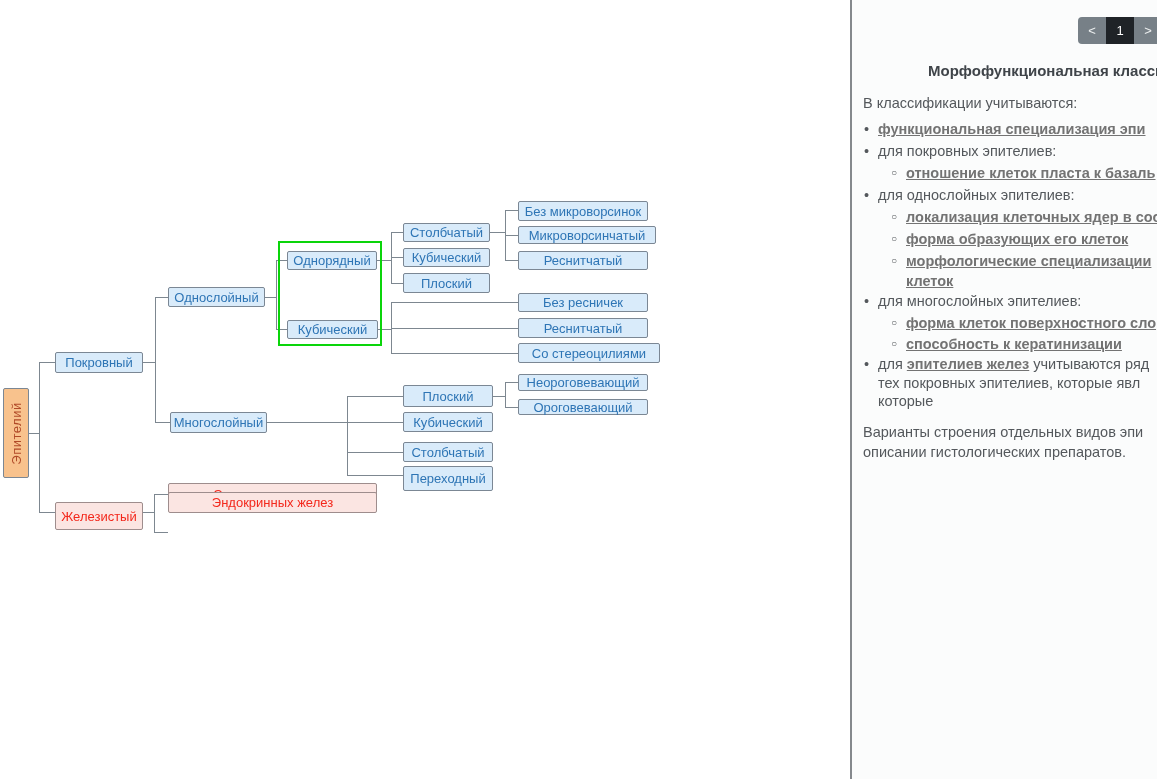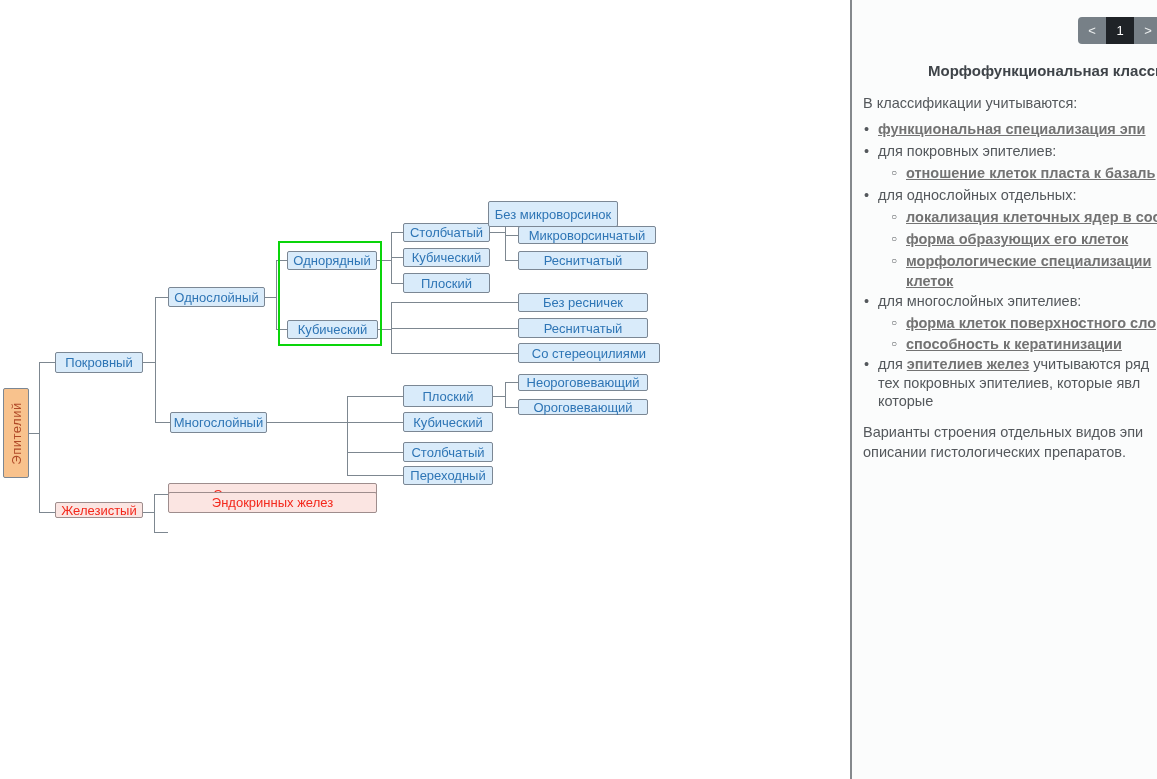--- a/index.html
+++ b/index.html
@@ -91,21 +91,21 @@
   <div class="hline" style="left:154px;top:532px;width:14px"></div>
 
   <div class="hl-rect" style="left:278px;top:241px;width:104px;height:105px"></div>
 
   <div class="node root" style="left:3px;top:388px;width:26px;height:90px">
       <span>Эпителий</span>
     </div>
   <div class="node" style="left:55px;top:352px;width:88px;height:21px">
       <span>Покровный</span>
     </div>
-  <div class="node pink" style="left:55px;top:502px;width:88px;height:16px">
+  <div class="node pink" style="left:55px;top:502px;width:88px;height:28px">
       <span>Железистый</span>
     </div>
   <div class="node" style="left:168px;top:287px;width:97px;height:20px">
       <span>Однослойный</span>
     </div>
   <div class="node" style="left:170px;top:412px;width:97px;height:21px">
       <span>Многослойный</span>
     </div>
   <div class="node" style="left:287px;top:251px;width:90px;height:19px">
       <span>Однорядный</span>
@@ -115,21 +115,21 @@
     </div>
   <div class="node" style="left:403px;top:223px;width:87px;height:19px">
       <span>Столбчатый</span>
     </div>
   <div class="node" style="left:403px;top:248px;width:87px;height:19px">
       <span>Кубический</span>
     </div>
   <div class="node" style="left:403px;top:273px;width:87px;height:20px">
       <span>Плоский</span>
     </div>
-  <div class="node" style="left:488px;top:201px;width:130px;height:26px">
+  <div class="node" style="left:518px;top:201px;width:130px;height:20px">
       <span>Без микроворсинок</span>
     </div>
   <div class="node" style="left:518px;top:226px;width:138px;height:18px">
       <span>Микроворсинчатый</span>
     </div>
   <div class="node" style="left:518px;top:251px;width:130px;height:19px">
       <span>Реснитчатый</span>
     </div>
   <div class="node" style="left:518px;top:293px;width:130px;height:19px">
       <span>Без ресничек</span>
@@ -142,21 +142,21 @@
     </div>
   <div class="node" style="left:403px;top:385px;width:90px;height:22px">
       <span>Плоский</span>
     </div>
   <div class="node" style="left:403px;top:412px;width:90px;height:20px">
       <span>Кубический</span>
     </div>
   <div class="node" style="left:403px;top:442px;width:90px;height:20px">
       <span>Столбчатый</span>
     </div>
-  <div class="node" style="left:403px;top:466px;width:90px;height:19px">
+  <div class="node" style="left:403px;top:466px;width:90px;height:25px">
       <span>Переходный</span>
     </div>
   <div class="node" style="left:518px;top:374px;width:130px;height:17px">
       <span>Неороговевающий</span>
     </div>
   <div class="node" style="left:518px;top:399px;width:130px;height:16px">
       <span>Ороговевающий</span>
     </div>
   <div class="node pink" style="left:168px;top:483px;width:209px;height:22px">
       <span>Экзокринных желез</span>
@@ -186,21 +186,21 @@
 
 <div class="pline" style="left:864px;top:143px">
   <span class="mk">•</span><span>для покровных эпителиев:</span>
 </div>
 
 <div class="pline" style="left:891px;top:165px">
   <span class="mk2">○</span><a class="plink">отношение клеток пласта к базаль</a>
 </div>
 
 <div class="pline" style="left:864px;top:187px">
-  <span class="mk">•</span><span>для однослойных отдельных:</span>
+  <span class="mk">•</span><span>для однослойных эпителиев:</span>
 </div>
 
 <div class="pline" style="left:891px;top:209px">
   <span class="mk2">○</span><a class="plink">локализация клеточных ядер в соо</a>
 </div>
 
 <div class="pline" style="left:891px;top:231px">
   <span class="mk2">○</span><a class="plink">форма образующих его клеток</a>
 </div>
 

